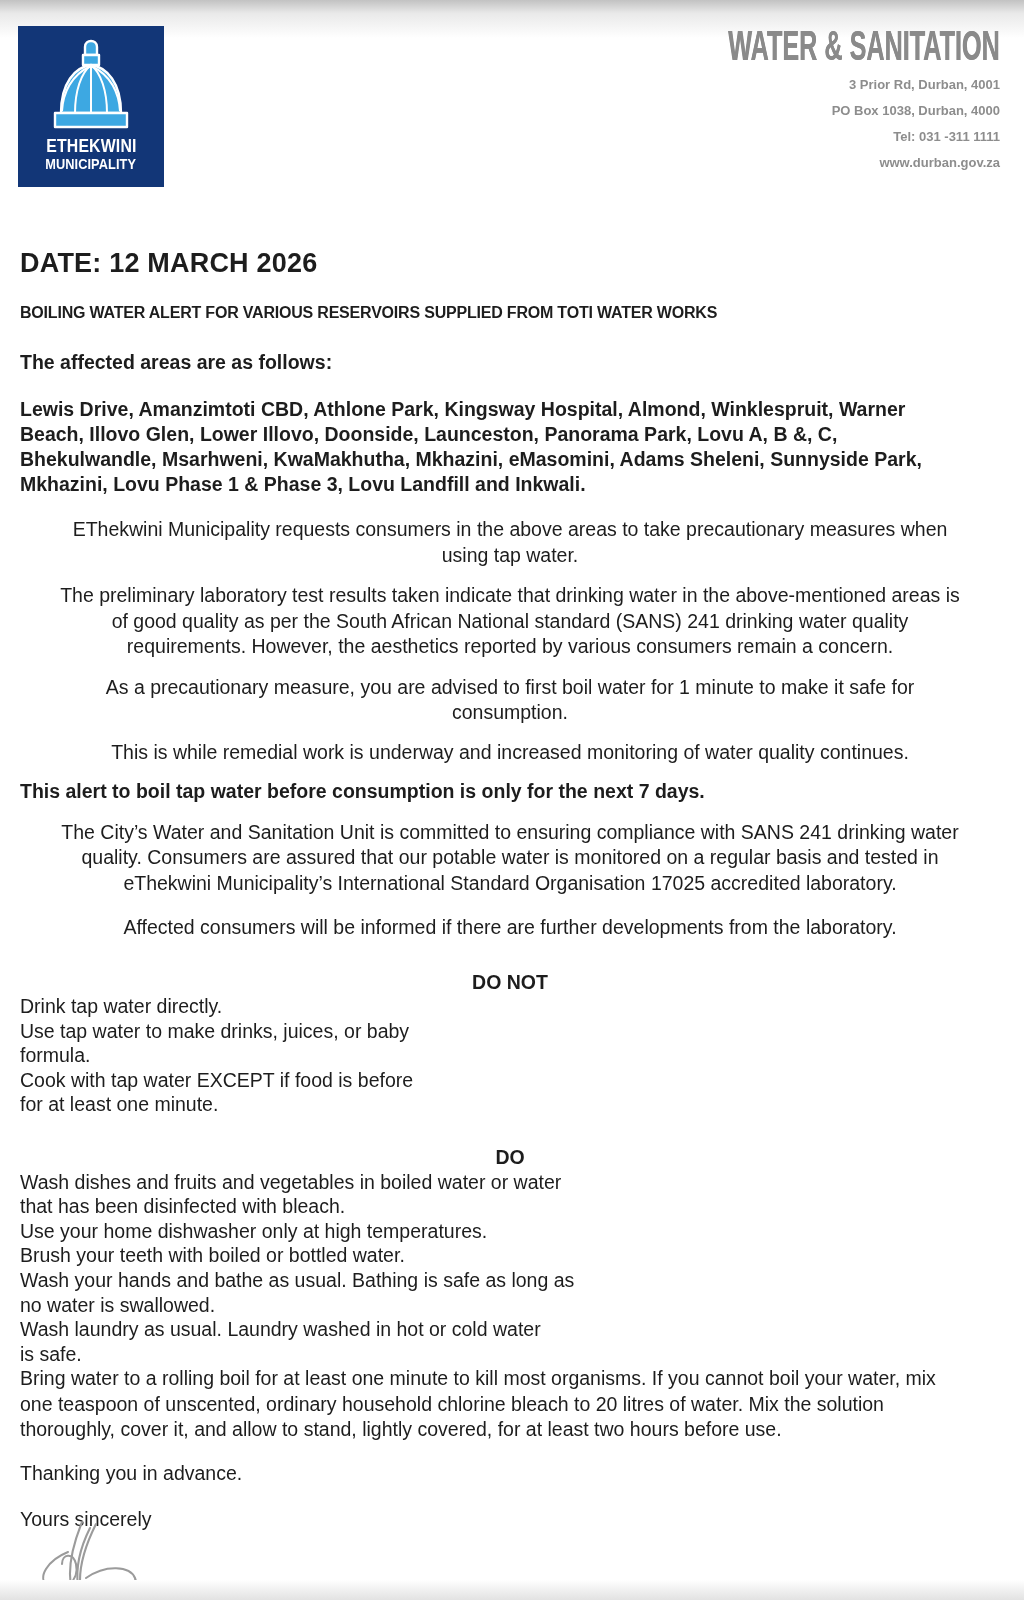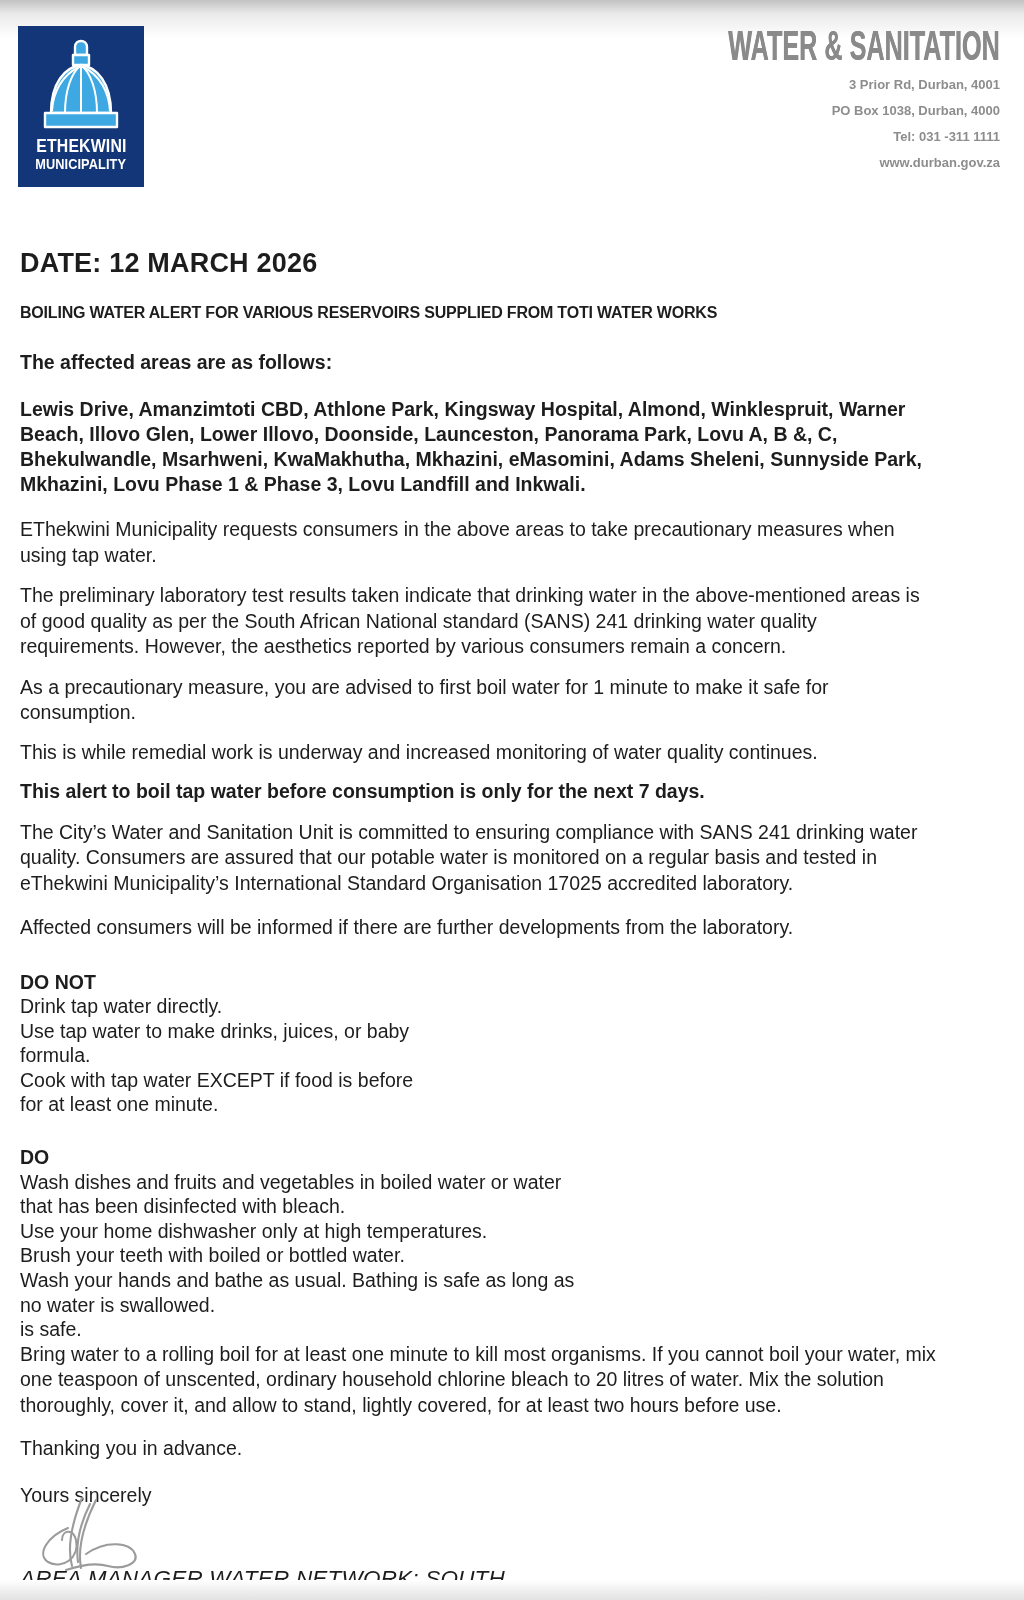--- a/index.html
+++ b/index.html
@@ -19,21 +19,21 @@
     background: linear-gradient(180deg, #c2c2c2 0%, #e9e9e9 35%, #ffffff 100%);
   }
   .bottom-shade {
     position: absolute; bottom: 0; left: 0; right: 0; height: 20px;
     background: linear-gradient(180deg, #ffffff 0%, #e2e2e2 100%);
   }
 
   
   .logo {
     position: absolute; left: 18px; top: 26px;
-    width: 126px; height: 161px;
+    width: 146px; height: 161px;
     background: #123677;
     display: flex; flex-direction: column; align-items: center;
   }
   .logo svg { margin-top: 9px; }
   .logo-text { color: #ffffff; font-weight: 700; text-align: center; transform: scaleX(0.88); line-height: 1; }
   .logo-line1 { font-size: 18px; letter-spacing: 0.2px; }
   .logo-line2 { font-size: 14.5px; margin-top: 2px; letter-spacing: 0.1px; }
 
   .org-title {
     position: absolute; top: 22px; right: 24px;
@@ -50,28 +50,28 @@
   }
 
   
   .content { position: absolute; left: 20px; top: 210px; width: 980px; }
   .line { white-space: nowrap; }
 
   .date-line  { font-size: 27px; font-weight: 700; line-height: 31px; margin-bottom: 22px; letter-spacing: 0.2px; margin-top: 38px; }
   .doc-title  { font-size: 16px; font-weight: 700; line-height: 23px; margin-bottom: 26px; letter-spacing: -0.2px; }
   .intro      { font-size: 19.5px; font-weight: 700; line-height: 24px; margin-bottom: 23px; }
   .areas      { font-size: 19.5px; font-weight: 700; line-height: 25px; margin-bottom: 20px; }
-  .para       { font-size: 19.5px; line-height: 25.5px; margin-bottom: 15px; }
+  .para       { font-size: 19.5px; line-height: 25.5px; margin-bottom: 15px; text-align: center; }
   .para.mb14  { margin-bottom: 14px; }
   .para.mb19  { margin-bottom: 19px; }
   .para.mb29  { margin-bottom: 29px; }
   .alert-line { font-size: 19.5px; font-weight: 700; line-height: 25.5px; margin-bottom: 15px; }
 
   .list       { font-size: 19.5px; line-height: 24.6px; }
-  .list-heading { font-weight: 700; }
+  .list-heading { font-weight: 700; text-align: center; }
   .donot-list { margin-bottom: 28px; }
   .do-list    { margin-bottom: 0; }
   .boil-para  { font-size: 19.5px; line-height: 25.5px; margin-bottom: 18px; }
 
   .closing    { font-size: 19.5px; line-height: 25.5px; margin-bottom: 21px; }
   .signoff    { font-size: 19.5px; line-height: 25.5px; position: relative; }
   .signature-svg { position: absolute; left: 2px; top: 13px; width: 165px; height: 78px; pointer-events: none; }
   .role-line  { font-size: 22.5px; line-height: 26px; margin-top: 58px; letter-spacing: 0.2px; font-style: italic; }
 </style>
 </head>
@@ -167,20 +167,21 @@
     </div>
 
     <div class="list do-list">
       <div class="list-heading line">DO</div>
       <div class="line">Wash dishes and fruits and vegetables in boiled water or water</div>
       <div class="line">that has been disinfected with bleach.</div>
       <div class="line">Use your home dishwasher only at high temperatures.</div>
       <div class="line">Brush your teeth with boiled or bottled water.</div>
       <div class="line">Wash your hands and bathe as usual. Bathing is safe as long as</div>
       <div class="line">no water is swallowed.</div>
+      <div class="line">Wash laundry as usual. Laundry washed in hot or cold water</div>
       <div class="line">is safe.</div>
     </div>
 
     <div class="boil-para">
       <div class="line">Bring water to a rolling boil for at least one minute to kill most organisms. If you cannot boil your water, mix</div>
       <div class="line">one teaspoon of unscented, ordinary household chlorine bleach to 20 litres of water. Mix the solution</div>
       <div class="line">thoroughly, cover it, and allow to stand, lightly covered, for at least two hours before use.</div>
     </div>
 
     <div class="closing line">Thanking you in advance.</div>

